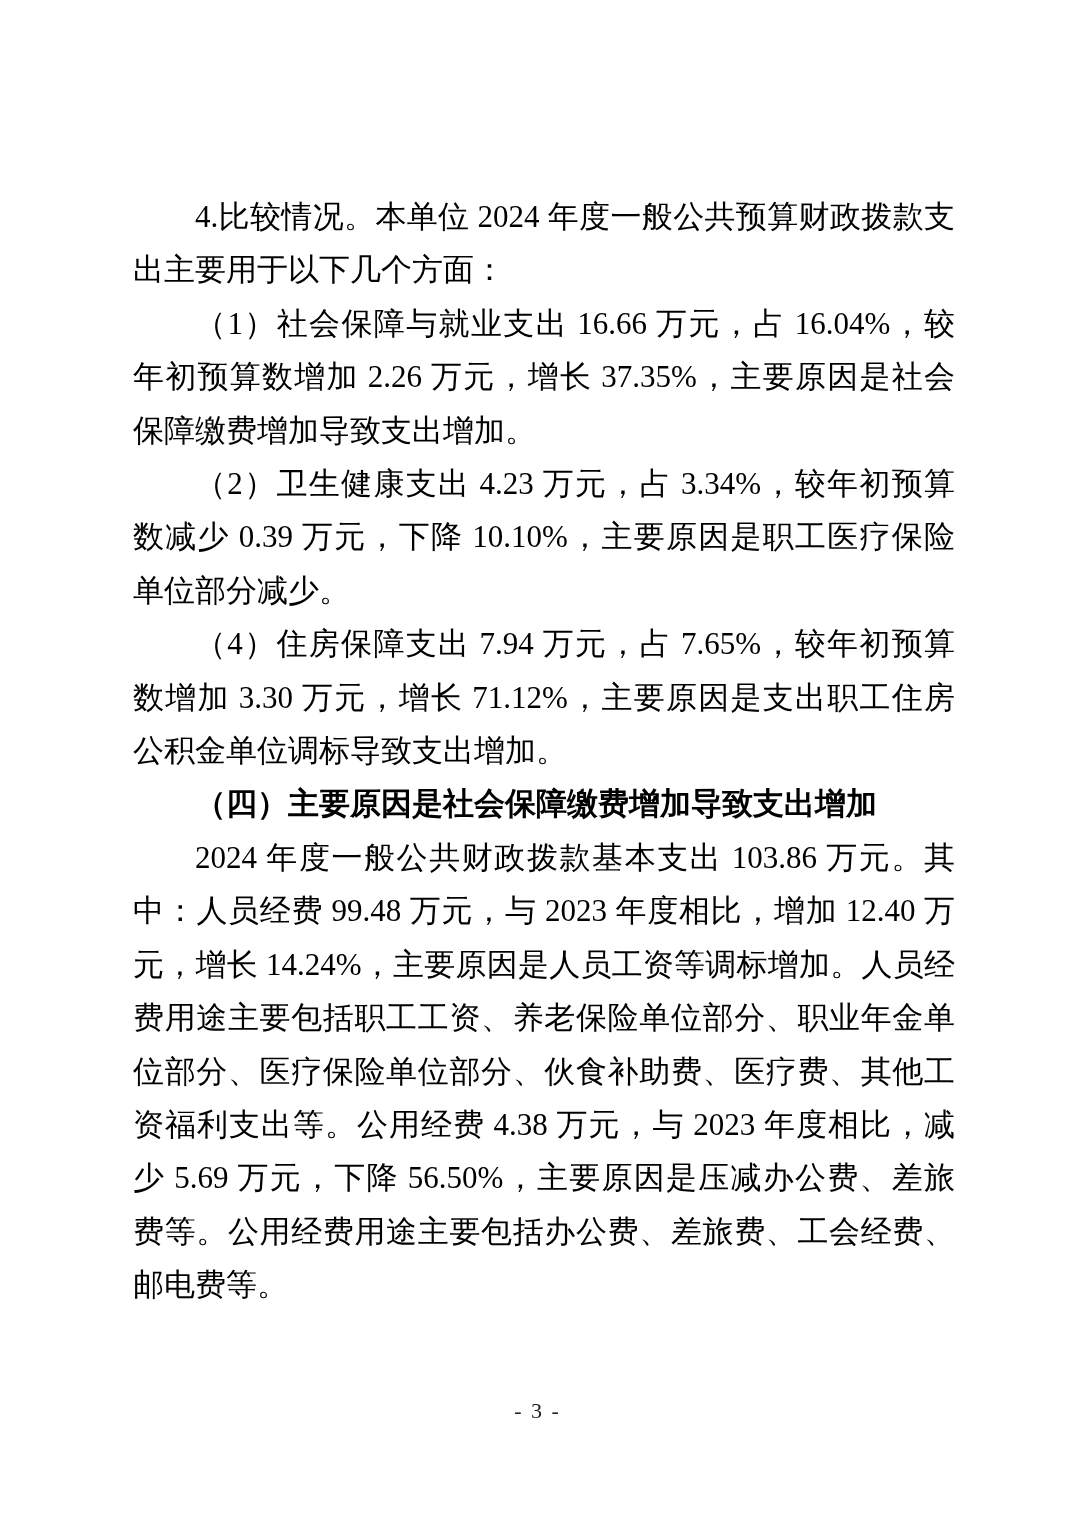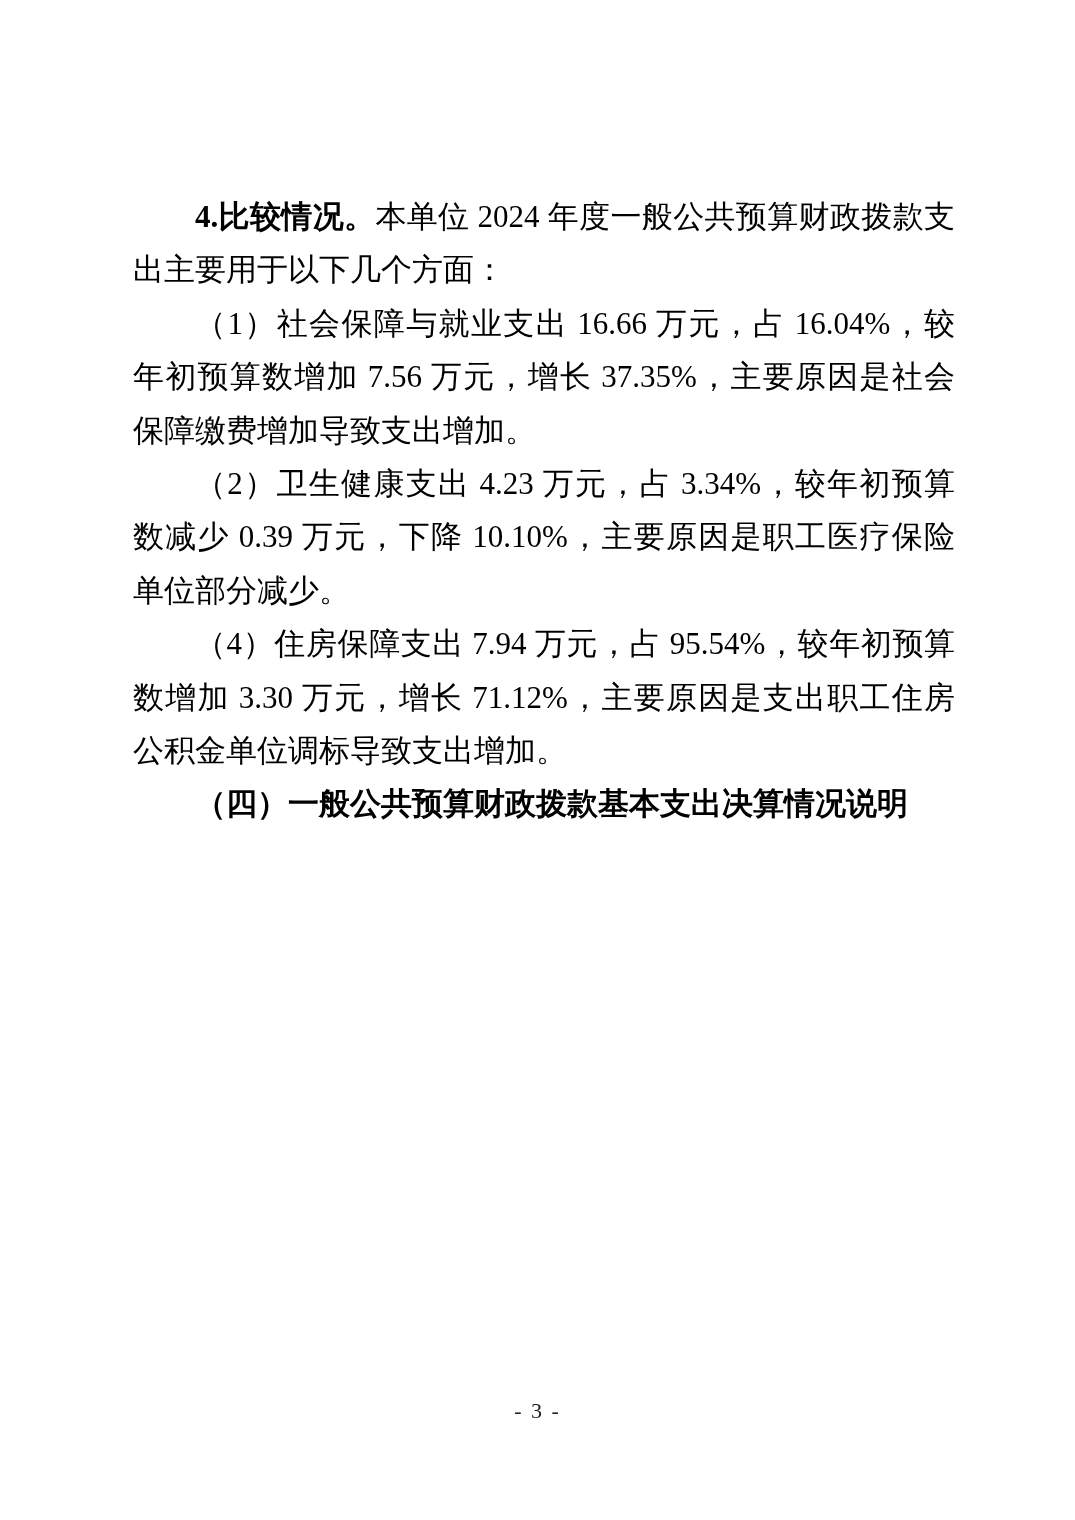--- a/index.html
+++ b/index.html
@@ -36,39 +36,40 @@
   .content p {
     margin: 0;
     padding: 0;
     text-indent: 2em;
     word-break: break-word;
   }
   .content p.bold {
     font-weight: bold;
   }
   .content p b {
-    font-weight: bold;
+    font-weight: normal;
   }
   .footer {
     position: absolute;
     left: 0;
     top: 1396px;
     width: 1075px;
     text-align: center;
     font-size: 22px;
     line-height: 30px;
     letter-spacing: 2px;
     color: #222222;
   }
 </style>
 </head>
 <body>
 
 <div class="page">
   <div class="content">
       <p><b>4.比较情况。</b>本单位 2024 年度一般公共预算财政拨款支出主要用于以下几个方面：</p>
-      <p>（1）社会保障与就业支出 16.66 万元，占 16.04%，较年初预算数增加 7.56 万元，增长 37.35%，主要原因是社会保障缴费增加导致支出增加。</p>
+      <p>（1）社会保障与就业支出 16.66 万元，占 16.04%，较年初预算数增加 2.26 万元，增长 37.35%，主要原因是社会保障缴费增加导致支出增加。</p>
       <p>（2）卫生健康支出 4.23 万元，占 3.34%，较年初预算数减少 0.39 万元，下降 10.10%，主要原因是职工医疗保险单位部分减少。</p>
-      <p>（4）住房保障支出 7.94 万元，占 95.54%，较年初预算数增加 3.30 万元，增长 71.12%，主要原因是支出职工住房公积金单位调标导致支出增加。</p>
-      <p class="bold">（四）一般公共预算财政拨款基本支出决算情况说明</p>
+      <p>（4）住房保障支出 7.94 万元，占 7.65%，较年初预算数增加 3.30 万元，增长 71.12%，主要原因是支出职工住房公积金单位调标导致支出增加。</p>
+      <p class="bold">（四）主要原因是社会保障缴费增加导致支出增加</p>
+      <p>2024 年度一般公共财政拨款基本支出 103.86 万元。其中：人员经费 99.48 万元，与 2023 年度相比，增加 12.40 万元，增长 14.24%，主要原因是人员工资等调标增加。人员经费用途主要包括职工工资、养老保险单位部分、职业年金单位部分、医疗保险单位部分、伙食补助费、医疗费、其他工资福利支出等。公用经费 4.38 万元，与 2023 年度相比，减少 5.69 万元，下降 56.50%，主要原因是压减办公费、差旅费等。公用经费用途主要包括办公费、差旅费、工会经费、邮电费等。</p>
     </div>
   <div class="footer">- 3 -</div>
 </div>
 
 </body></html>

